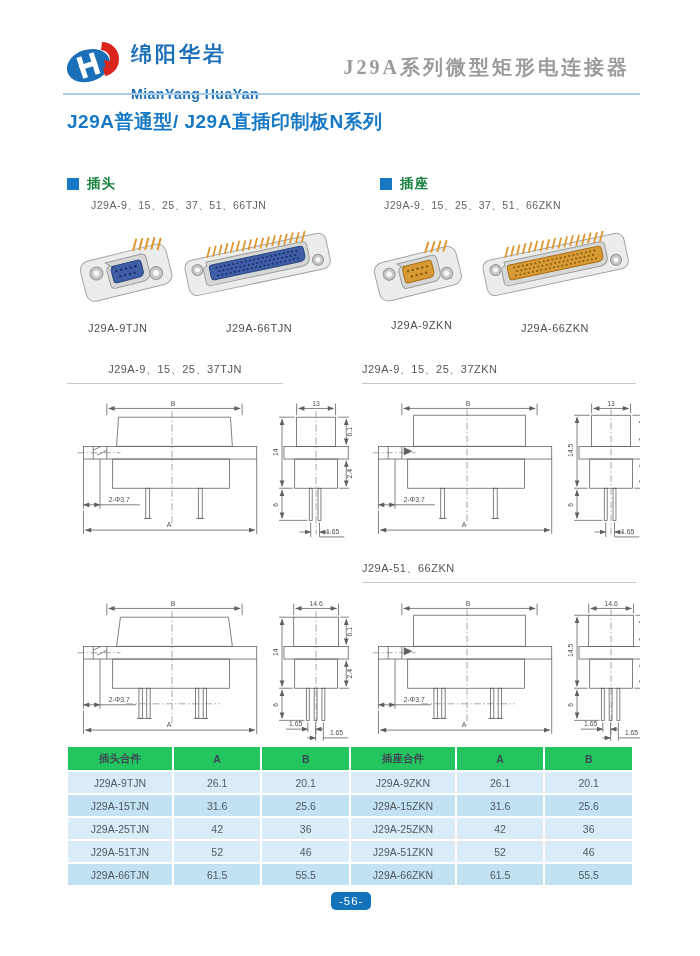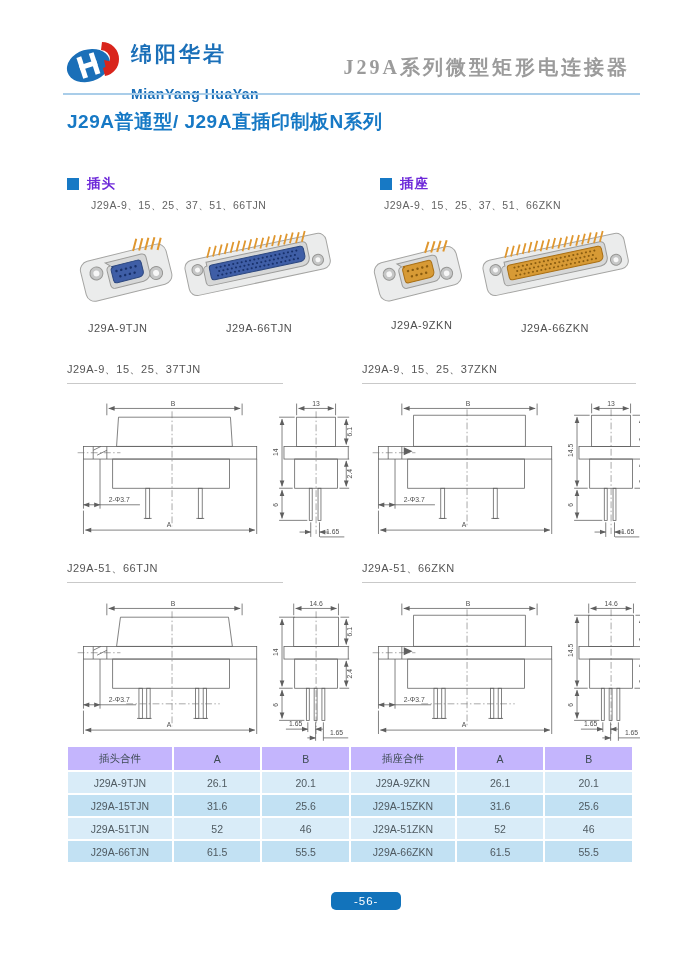--- a/index.html
+++ b/index.html
@@ -12,39 +12,39 @@
   .logo-cn{font-size:21px;font-weight:bold;color:#1a6fb8;letter-spacing:3px;line-height:24px;}
   .logo-en{font-size:14px;font-weight:bold;color:#1a6fb8;letter-spacing:0.5px;margin-top:20px;}
   .doc-title{right:10px;top:54px;font-family:"Liberation Serif","DejaVu Serif",serif;
              font-size:20px;color:#9b9b9b;letter-spacing:3px;font-weight:600;}
   .hdr-rule{left:63px;top:93px;width:628px;height:2px;background:#a9cde9;}
   
   .page-title{left:67px;top:109px;font-size:19px;font-weight:bold;color:#1779c5;letter-spacing:0.5px;}
   .feature{left:70px;top:141px;font-size:11px;color:#4a4a4a;letter-spacing:0.5px;}
   .sec-head{display:flex;align-items:center;gap:8px;}
   .sec-sq{width:12px;height:12px;background:#1779c5;}
-  .sec-label{font-size:13.5px;font-weight:bold;color:#6d28d9;letter-spacing:1px;}
+  .sec-label{font-size:13.5px;font-weight:bold;color:#15803d;letter-spacing:1px;}
   .models{font-size:10.5px;color:#636363;letter-spacing:0.5px;}
   .prod-label{font-size:11px;color:#4f4f4f;letter-spacing:0.5px;}
   
   .draw-label{font-size:11px;color:#555555;letter-spacing:0.5px;border-bottom:1px solid #c9c9c9;
               padding-bottom:6px;}
   .tdraw{width:292px;height:auto;}
   .tdraw text{font-family:"Liberation Sans","DejaVu Sans",sans-serif;font-size:7px;fill:#4f4f4f;}
   
   table.spec{border-collapse:separate;border-spacing:2px;left:66px;top:745px;width:568px;
              table-layout:fixed;}
-  table.spec th{background:#c4b5fd;color:#3d4a53;font-size:10.5px;font-weight:normal;
+  table.spec th{background:#22c55e;color:#3d4a53;font-size:10.5px;font-weight:bold;
                 height:21px;text-align:center;}
   table.spec td{font-size:10.5px;color:#4f5a61;height:19px;text-align:center;}
   table.spec tr.r-odd td{background:#d9ecf8;}
   table.spec tr.r-even td{background:#c2e1f3;}
   
   .page-badge{left:331px;top:892px;background:#1273bb;color:#ffffff;font-size:11.5px;
-              padding:3px 23px;border-radius:5px;letter-spacing:1px;}
+              padding:3px 8px;border-radius:5px;letter-spacing:1px;}
 </style>
 </head>
 <body>
 
 <div class="page">
 
   <div class="abs logo-wrap">
     <svg width="60" height="54" viewBox="0 0 60 54">
       <g transform="rotate(-18 26 30)">
         <ellipse cx="24" cy="31" rx="22" ry="16" fill="#1a6fb8"></ellipse>
@@ -133,21 +133,21 @@
       <line x1="37" y1="52.5" x2="121" y2="52.5" stroke="#8a5c10" stroke-width="2" stroke-dasharray="0.1 4.2" stroke-linecap="round"></line>
       <path d="M30,33 l5,-10 M36,33 l5,-10 M42,33 l5,-10 M48,33 l5,-10 M54,33 l5,-10 M60,33 l5,-10 M66,34 l5,-10 M72,34 l5,-10 M78,34 l5,-10 M84,35 l5,-10 M90,35 l5,-10 M96,35 l5,-10 M102,36 l5,-10 M108,36 l5,-10 M114,36 l5,-10 M120,37 l5,-10 M126,37 l5,-10" stroke="#df9730" stroke-width="1.8" fill="none"></path>
     </g>
   </svg>
 
   <div class="abs prod-label" style="left:88px;top:322px;">J29A-9TJN</div>
   <div class="abs prod-label" style="left:226px;top:322px;">J29A-66TJN</div>
   <div class="abs prod-label" style="left:391px;top:319px;">J29A-9ZKN</div>
   <div class="abs prod-label" style="left:521px;top:322px;">J29A-66ZKN</div>
 
-  <div class="abs draw-label" style="left:67px;top:362px;width:216px;">J29A-9、15、25、37TJN</div>
+  <div class="abs draw-label" style="left:67px;top:362px;width:216px;text-align:center;">J29A-9、15、25、37TJN</div>
   <div class="abs draw-label" style="left:362px;top:362px;width:274px;">J29A-9、15、25、37ZKN</div>
 
   <svg class="abs tdraw" style="left:64px;top:388px;" viewBox="0 0 300 158">
     <defs>
         <marker id="ar-a" markerWidth="9" markerHeight="7" refX="8" refY="3.5" orient="auto-start-reverse">
           <path d="M0.5,0.5 L8.5,3.5 L0.5,6.5 Z" fill="#5f5f5f"></path>
         </marker>
       </defs>
     <g stroke="#5f5f5f" stroke-width="0.8" fill="none">
       <line x1="44" y1="28" x2="44" y2="16"></line>
@@ -281,21 +281,20 @@
       <text x="46" y="117">2-Φ3.7</text>
       <text x="259" y="18" text-anchor="middle">13</text>
       <text transform="rotate(-90 220 64)" x="220" y="64" text-anchor="middle">14.5</text>
       <text transform="rotate(-90 220 120)" x="220" y="120" text-anchor="middle">6</text>
       <text transform="rotate(-90 296 44)" x="296" y="44" text-anchor="middle">6.9</text>
       <text transform="rotate(-90 296 88)" x="296" y="88" text-anchor="middle">2.4</text>
       <text x="276" y="150" text-anchor="middle">1.65</text>
     </g>
   </svg>
 
-  <div class="abs draw-label" style="left:67px;top:561px;width:216px;">J29A-51、66TJN</div>
   <div class="abs draw-label" style="left:362px;top:561px;width:274px;">J29A-51、66ZKN</div>
 
   <svg class="abs tdraw" style="left:64px;top:588px;" viewBox="0 0 300 158">
     <defs>
         <marker id="ar-c" markerWidth="9" markerHeight="7" refX="8" refY="3.5" orient="auto-start-reverse">
           <path d="M0.5,0.5 L8.5,3.5 L0.5,6.5 Z" fill="#5f5f5f"></path>
         </marker>
       </defs>
     <g stroke="#5f5f5f" stroke-width="0.8" fill="none">
       <line x1="44" y1="28" x2="44" y2="16"></line>
@@ -480,20 +479,28 @@
         </tr>
         <tr class="r-even">
           <td>J29A-15TJN</td>
           <td>31.6</td>
           <td>25.6</td>
           <td>J29A-15ZKN</td>
           <td>31.6</td>
           <td>25.6</td>
         </tr>
         <tr class="r-odd">
+          <td>J29A-25TJN</td>
+          <td>42</td>
+          <td>36</td>
+          <td>J29A-25ZKN</td>
+          <td>42</td>
+          <td>36</td>
+        </tr>
+        <tr class="r-odd">
           <td>J29A-51TJN</td>
           <td>52</td>
           <td>46</td>
           <td>J29A-51ZKN</td>
           <td>52</td>
           <td>46</td>
         </tr>
         <tr class="r-even">
           <td>J29A-66TJN</td>
           <td>61.5</td>

